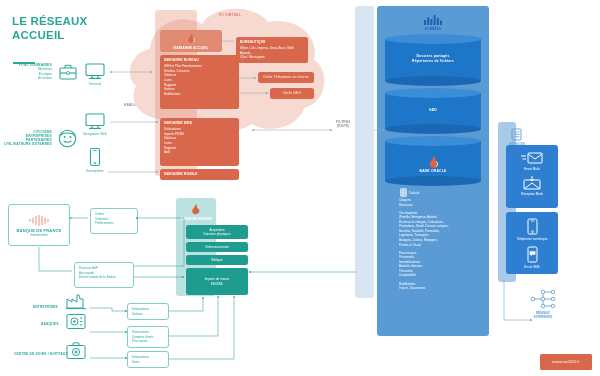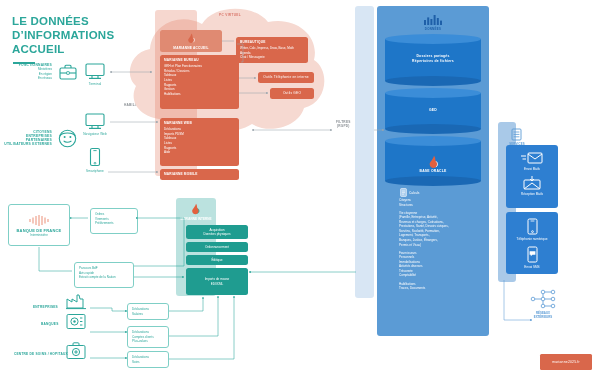--- a/index.html
+++ b/index.html
@@ -121,22 +121,21 @@
   .conn { stroke:#2BA69A; stroke-width:.55; fill:none; }
   .conn-b { stroke:#5B9BD5; stroke-width:.55; fill:none; }
   .conn-gray { stroke:#9AA5AD; stroke-width:.55; fill:none; }
 </style>
 </head>
 <body>
 
 <div id="canvas">
 
   <div class="abs" id="title">
-    <div>LE DONNÉES</div>
-    <div>D’INFORMATIONS</div>
+    <div>LE RÉSEAUX</div>
     <div>ACCUEIL</div>
   </div>
   <div class="abs" id="title-rule"></div>
 
   <div class="abs actor-label" style="left:8px; top:63px; width:44px;">
     <div class="hd">FONCTIONNAIRES</div>
     <div class="sub">Ministères</div>
     <div class="sub">En région</div>
     <div class="sub">En réseau</div>
   </div>

